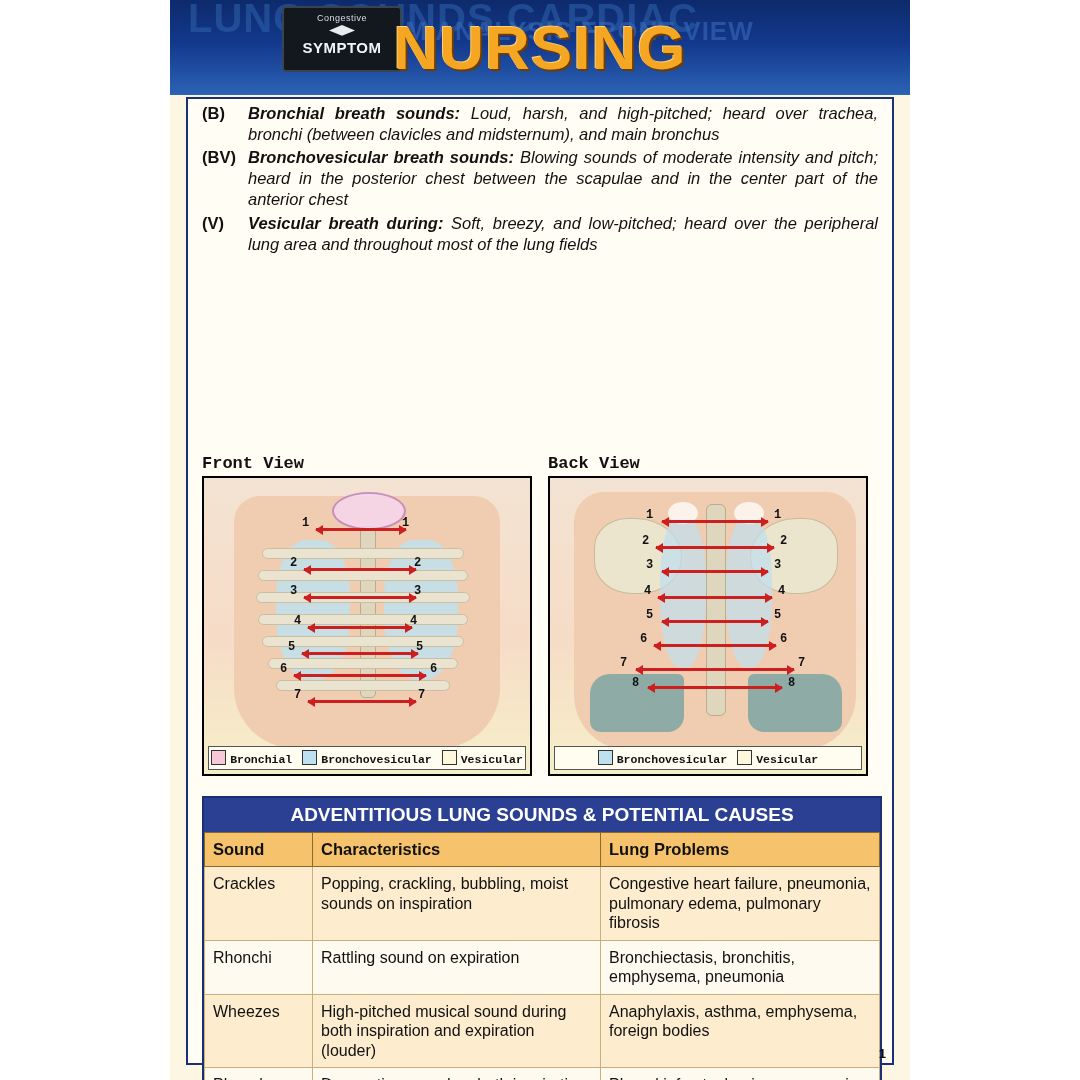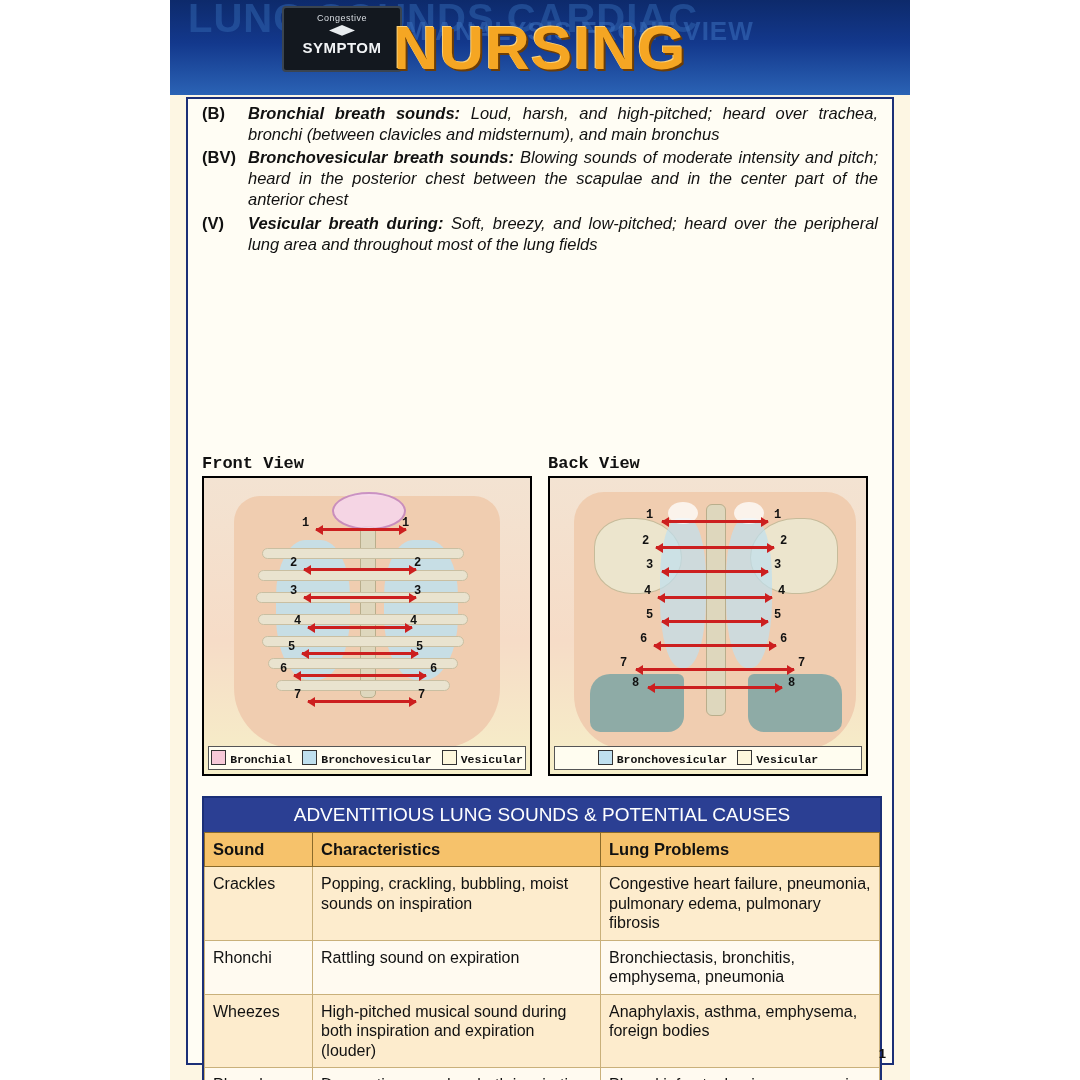--- a/index.html
+++ b/index.html
@@ -85,21 +85,21 @@
   .skin{position:absolute;background:#f0cdb0;}
   .rib{position:absolute;height:9px;border-radius:6px;background:#e9e3cf;border:1px solid #c9bfa2;}
   .lung{position:absolute;background:#bfe0ef;opacity:.85;border-radius:40% 40% 45% 45%;}
   .spine{position:absolute;background:#ded7bd;border:1px solid #b9ae8c;}
   .arrow{position:absolute;height:3px;background:#cc1f1f;}
   .arrow:after{content:"";position:absolute;right:-1px;top:-3.5px;border-left:8px solid #cc1f1f;border-top:5px solid transparent;border-bottom:5px solid transparent;}
   .arrow.rev:before{content:"";position:absolute;left:-1px;top:-3.5px;border-right:8px solid #cc1f1f;border-top:5px solid transparent;border-bottom:5px solid transparent;}
   .num{position:absolute;font-size:12px;font-weight:bold;color:#111;}
   
   .tbl{position:absolute;left:14px;top:697px;width:680px;border:2px solid #1b2f77;box-sizing:border-box;}
-  .tbl-title{background:#2b3f93;color:#fff;font-size:19px;font-weight:normal;text-align:center;padding:6px 0;}
+  .tbl-title{background:#2b3f93;color:#fff;font-size:19px;font-weight:bold;text-align:center;padding:6px 0;}
   table{border-collapse:collapse;width:100%;table-layout:fixed;}
   th{background:#f6c26b;border:1px solid #8a6a2a;color:#111;font-size:16.5px;font-weight:bold;text-align:left;padding:7px 8px;}
   td{border:1px solid #c9b07a;font-size:16px;color:#111;padding:7px 8px;vertical-align:top;line-height:1.22;}
   tr.odd td{background:#fdeccd;}
   tr.even td{background:#fffaf0;}
   col.c1{width:108px;}
   col.c2{width:288px;}
   .pageno{position:absolute;right:6px;bottom:2px;font-size:13px;font-weight:bold;color:#111;}
 </style>
 </head>

